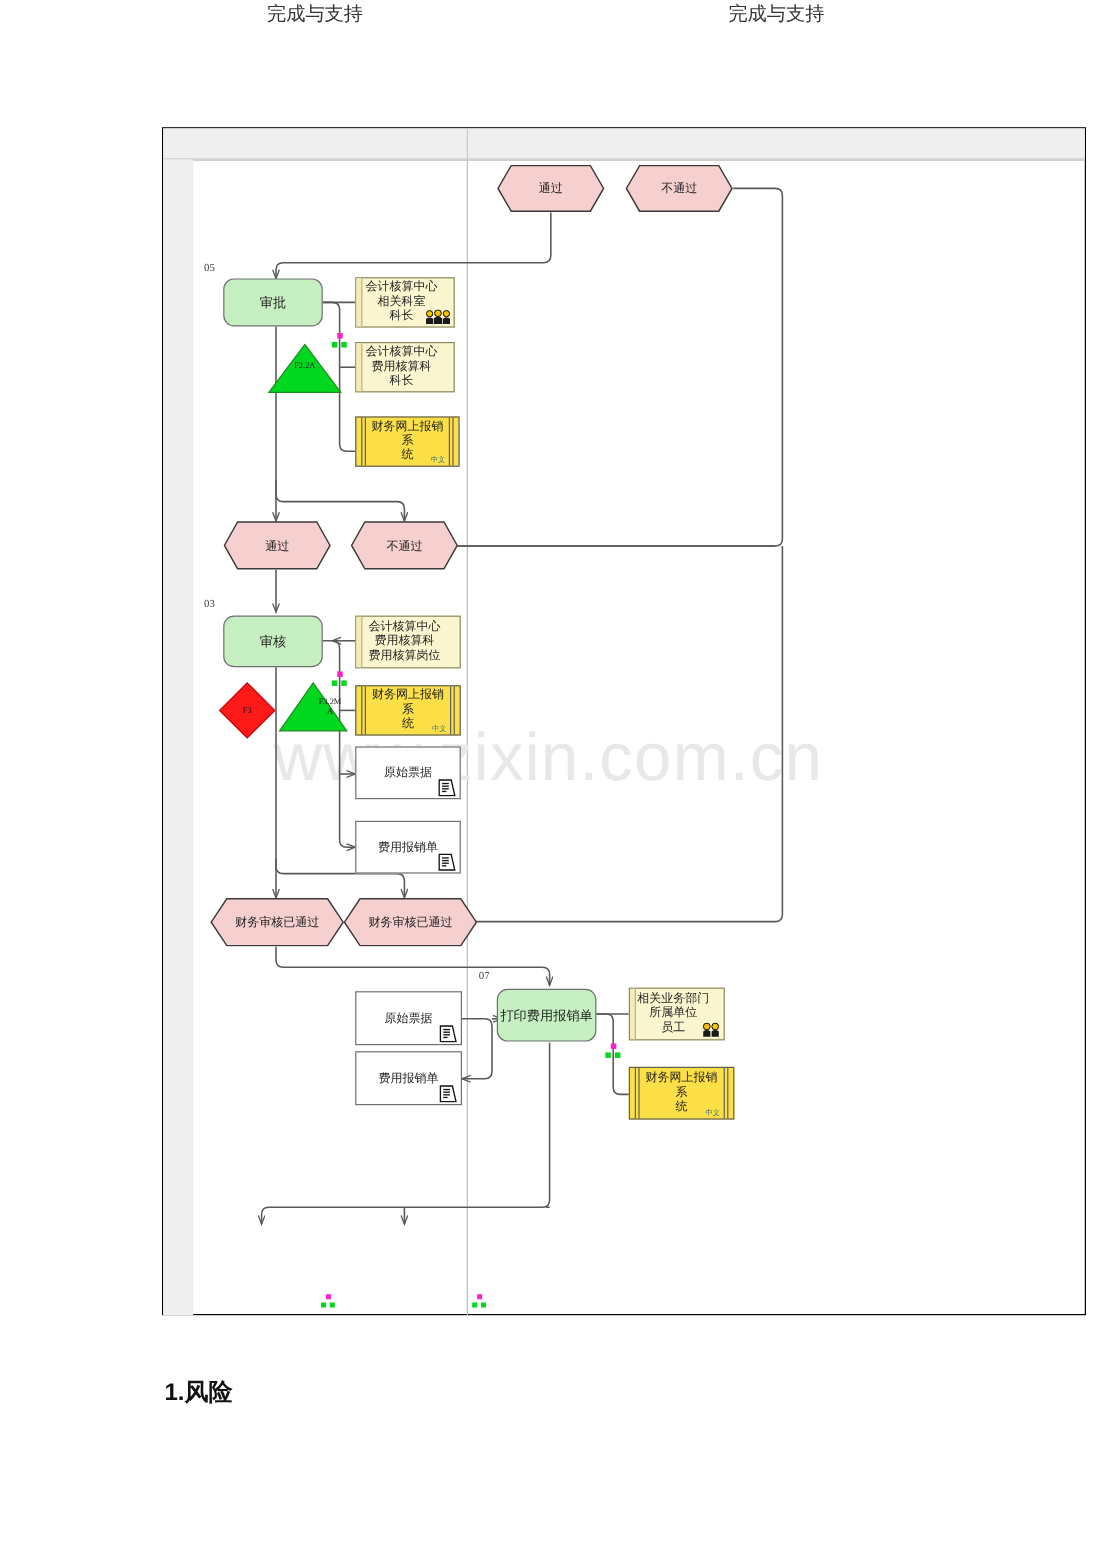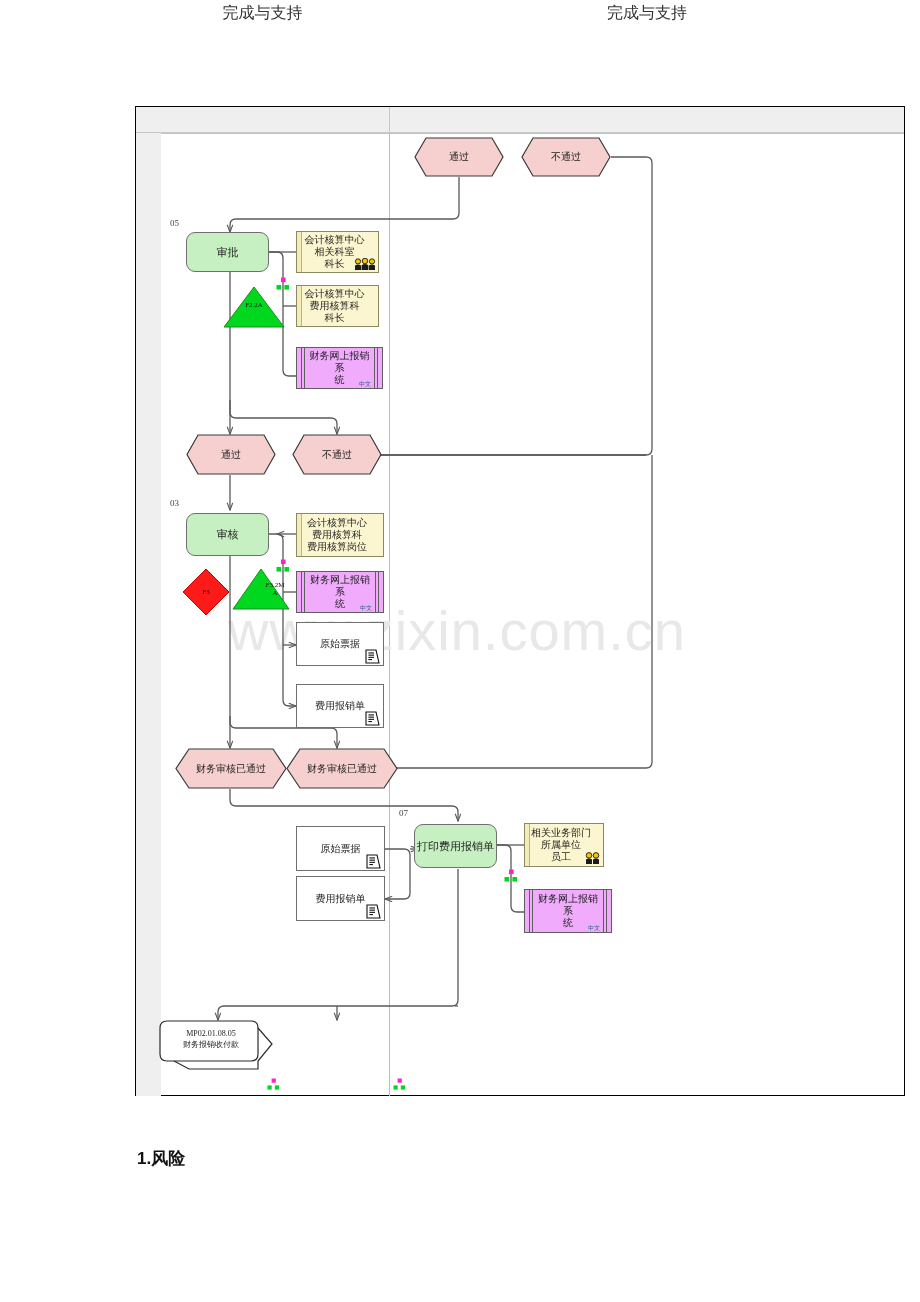--- a/index.html
+++ b/index.html
@@ -66,21 +66,21 @@
     font-size:10px;color:#1d1d1d;line-height:1.22;
   }
   .role::before{
     content:"";position:absolute;left:0;top:0;bottom:0;width:4px;
     background:#f3ecb8;border-right:1px solid #b9b48c;
   }
   .role-inner{position:absolute;left:6px;right:12px;top:0;bottom:0;
               display:flex;align-items:center;justify-content:center;text-align:center;}
   
   .sys{
-    background:#f0abfc;border:1px solid #5f5f5f;
+    background:#fde047;border:1px solid #5f5f5f;
     font-size:10px;color:#1d1d1d;line-height:1.22;
   }
   .sys .bar{position:absolute;top:0;bottom:0;width:1px;background:#5f5f5f;}
   .sys-inner{position:absolute;left:10px;right:10px;top:0;bottom:0;
              display:flex;align-items:center;justify-content:center;text-align:center;}
   .sys .cjk-tag{position:absolute;right:11px;bottom:0px;font-size:6px;color:#2a6b7d;}
   
   .docn{
     background:#ffffff;border:1px solid #6f6f6f;
     font-size:10px;color:#1d1d1d;
@@ -108,21 +108,21 @@
   .stepno{position:absolute;font-size:9px;color:#444;
           font-family:"Liberation Serif","DejaVu Serif",serif;}
 
   
   .glyph{position:absolute;}
 
   
   .caption{
     position:absolute;left:137px;top:1147px;
     font-family:"Liberation Sans","DejaVu Sans",sans-serif;
-    font-size:17px;font-weight:bold;color:#111;
+    font-size:20px;font-weight:bold;color:#111;
   }
 </style>
 </head>
 <body>
 
 <div id="page">
 
   <div class="doc-frame"></div>
 
   <div class="lane-header"></div>
@@ -391,28 +391,20 @@
 统</div>
     <div class="cjk-tag">中文</div>
   </div>
 
   <svg class="glyph" style="left:504px;top:869px;" width="14" height="14" viewBox="0 0 14 14">
     <rect x="5" y="0.5" width="4.6" height="4.6" fill="#ff22cc"></rect>
     <rect x="0.5" y="8" width="4.6" height="4.6" fill="#00d820"></rect>
     <rect x="8.4" y="8" width="4.6" height="4.6" fill="#00d820"></rect>
   </svg>
 
-  <div class="offwrap" style="left:159px;top:1020px;width:114px;height:58px;">
-    <svg width="114" height="58" viewBox="0 0 114 58">
-      <path d="M8,1 L92,1 Q99,1 99,8 L99,34 Q99,41 92,41 L8,41 Q1,41 1,34 L1,8 Q1,1 8,1 Z" fill="#fff" stroke="#2b2b2b" stroke-width="1.2"></path>
-      <path d="M99,8 L113,24 L99,41 L99,49 L30,49 L15,41" fill="none" stroke="#2b2b2b" stroke-width="1.2"></path>
-    </svg>
-    <div class="lbl" style="white-space:pre-line;top:9px;left:8px;right:18px;">MP02.01.08.05
-财务报销收付款</div>
-  </div>
   <svg class="glyph" style="left:267px;top:1078px;" width="13" height="13" viewBox="0 0 13 13">
     <rect x="4.6" y="0.5" width="4.2" height="4.2" fill="#ff22cc"></rect>
     <rect x="0.5" y="7.4" width="4.2" height="4.2" fill="#00d820"></rect>
     <rect x="7.8" y="7.4" width="4.2" height="4.2" fill="#00d820"></rect>
   </svg>
 
   <svg class="glyph" style="left:393px;top:1078px;" width="13" height="13" viewBox="0 0 13 13">
     <rect x="4.6" y="0.5" width="4.2" height="4.2" fill="#ff22cc"></rect>
     <rect x="0.5" y="7.4" width="4.2" height="4.2" fill="#00d820"></rect>
     <rect x="7.8" y="7.4" width="4.2" height="4.2" fill="#00d820"></rect>

